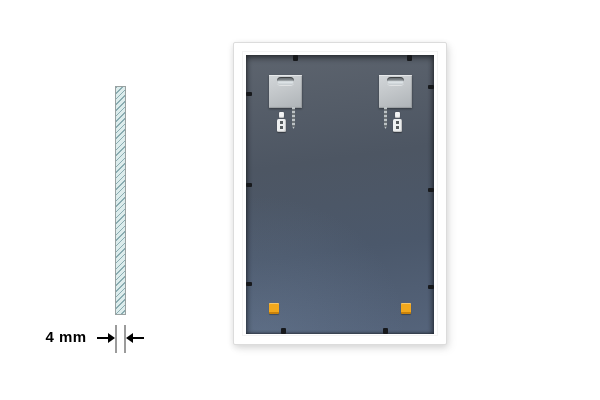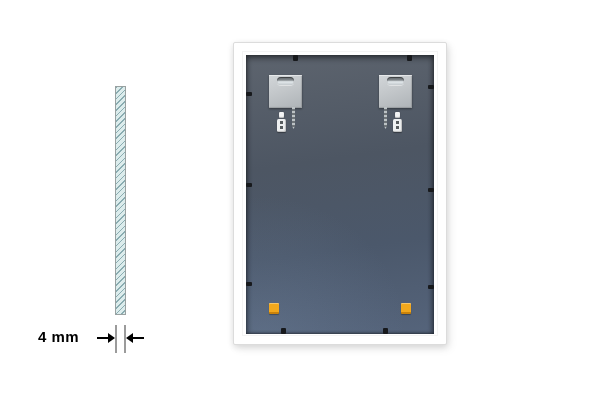--- a/index.html
+++ b/index.html
@@ -27,21 +27,21 @@
     border:1px solid var(--glass-border,#99a1a1);
     background-color:var(--glass-fill,#dcecec);
     background-image:repeating-linear-gradient(135deg,
       rgba(94,138,145,.65) 0px, rgba(94,138,145,.65) 1px,
       transparent 1px, transparent 4px);
   }
   .ext-line{position:absolute;top:325px;width:2px;height:28px;background:var(--dimension-line-gray,#9b9b9b);}
   .ext-line.l{left:115px;}
   .ext-line.r{left:124px;}
   .dim-label{
-    position:absolute;left:38px;top:329px;width:56px;text-align:left;
+    position:absolute;left:38px;top:329px;width:56px;text-align:center;
     font-size:15px;font-weight:bold;color:var(--text-black,#000);line-height:16px;letter-spacing:.5px;
   }
   .arrow-shaft{position:absolute;top:337px;height:2px;background:var(--text-black,#000);}
   .arrow-shaft.r{left:97px;width:11px;}
   .arrow-shaft.l{left:133px;width:11px;}
   .arrow-head{position:absolute;top:333px;width:0;height:0;border-top:5px solid transparent;border-bottom:5px solid transparent;}
   .arrow-head.r{left:108px;border-left:7px solid var(--text-black,#000);}
   .arrow-head.l{left:126px;border-right:7px solid var(--text-black,#000);}
 
   

